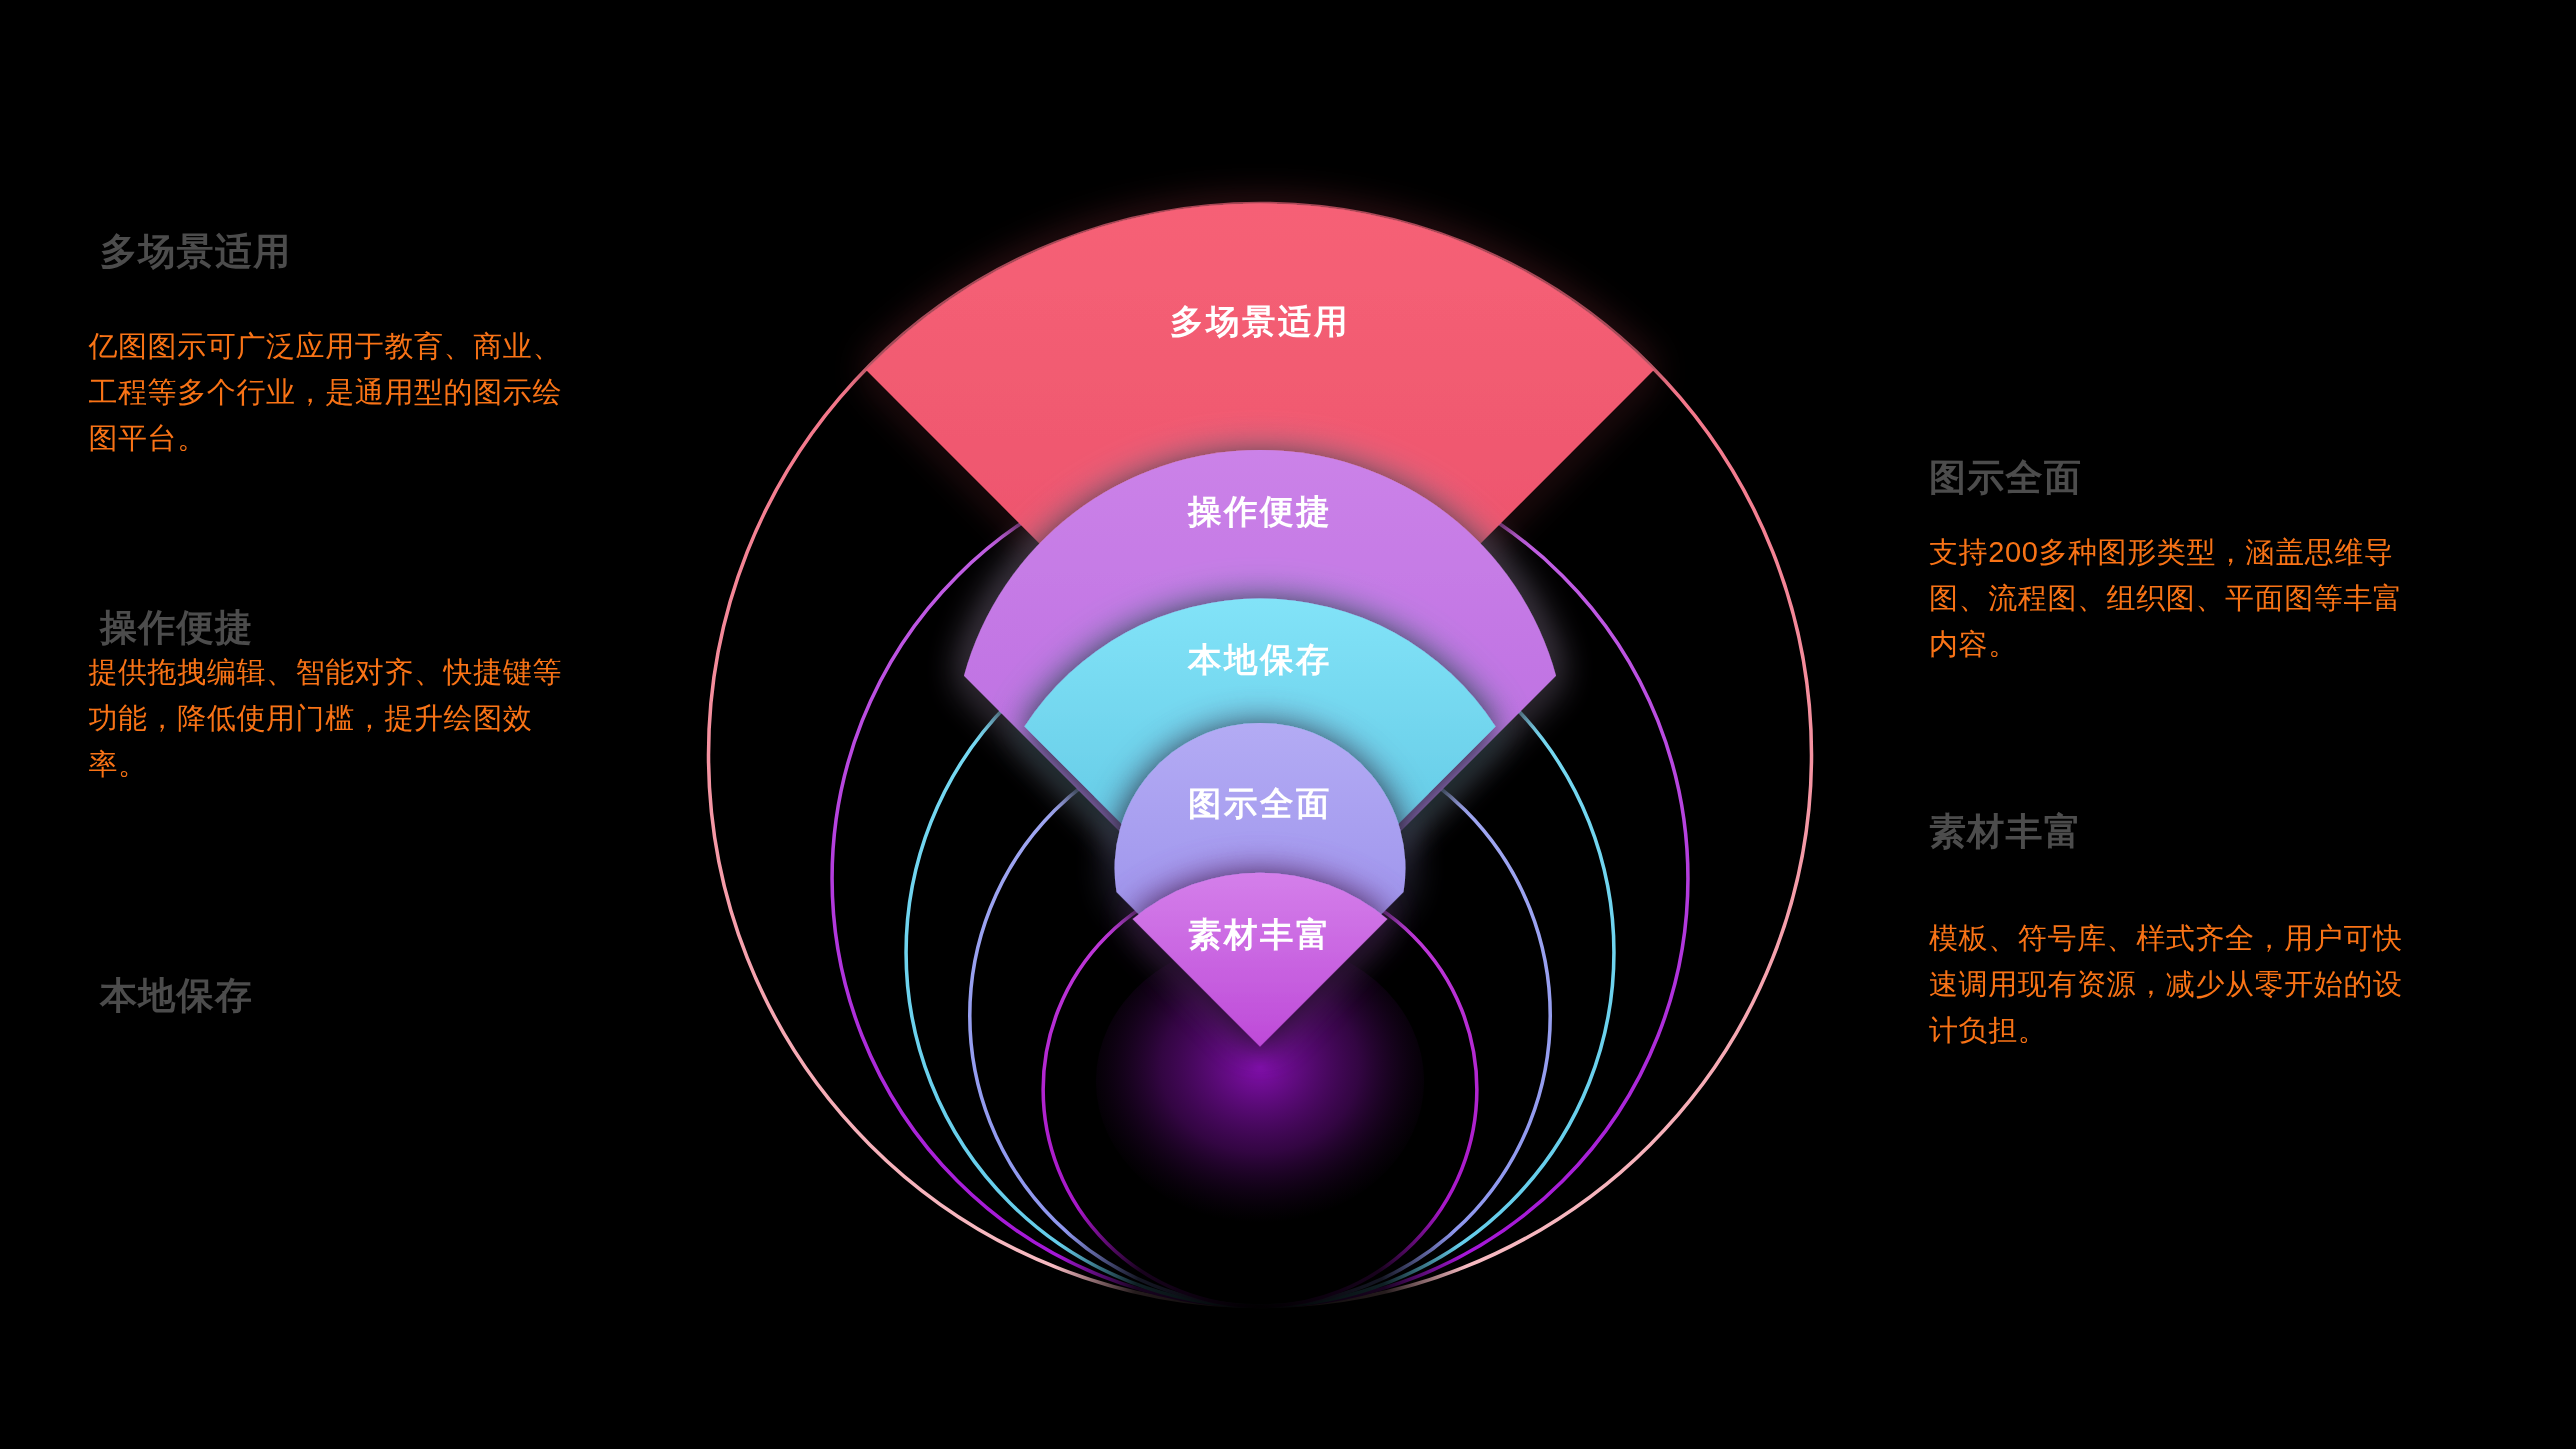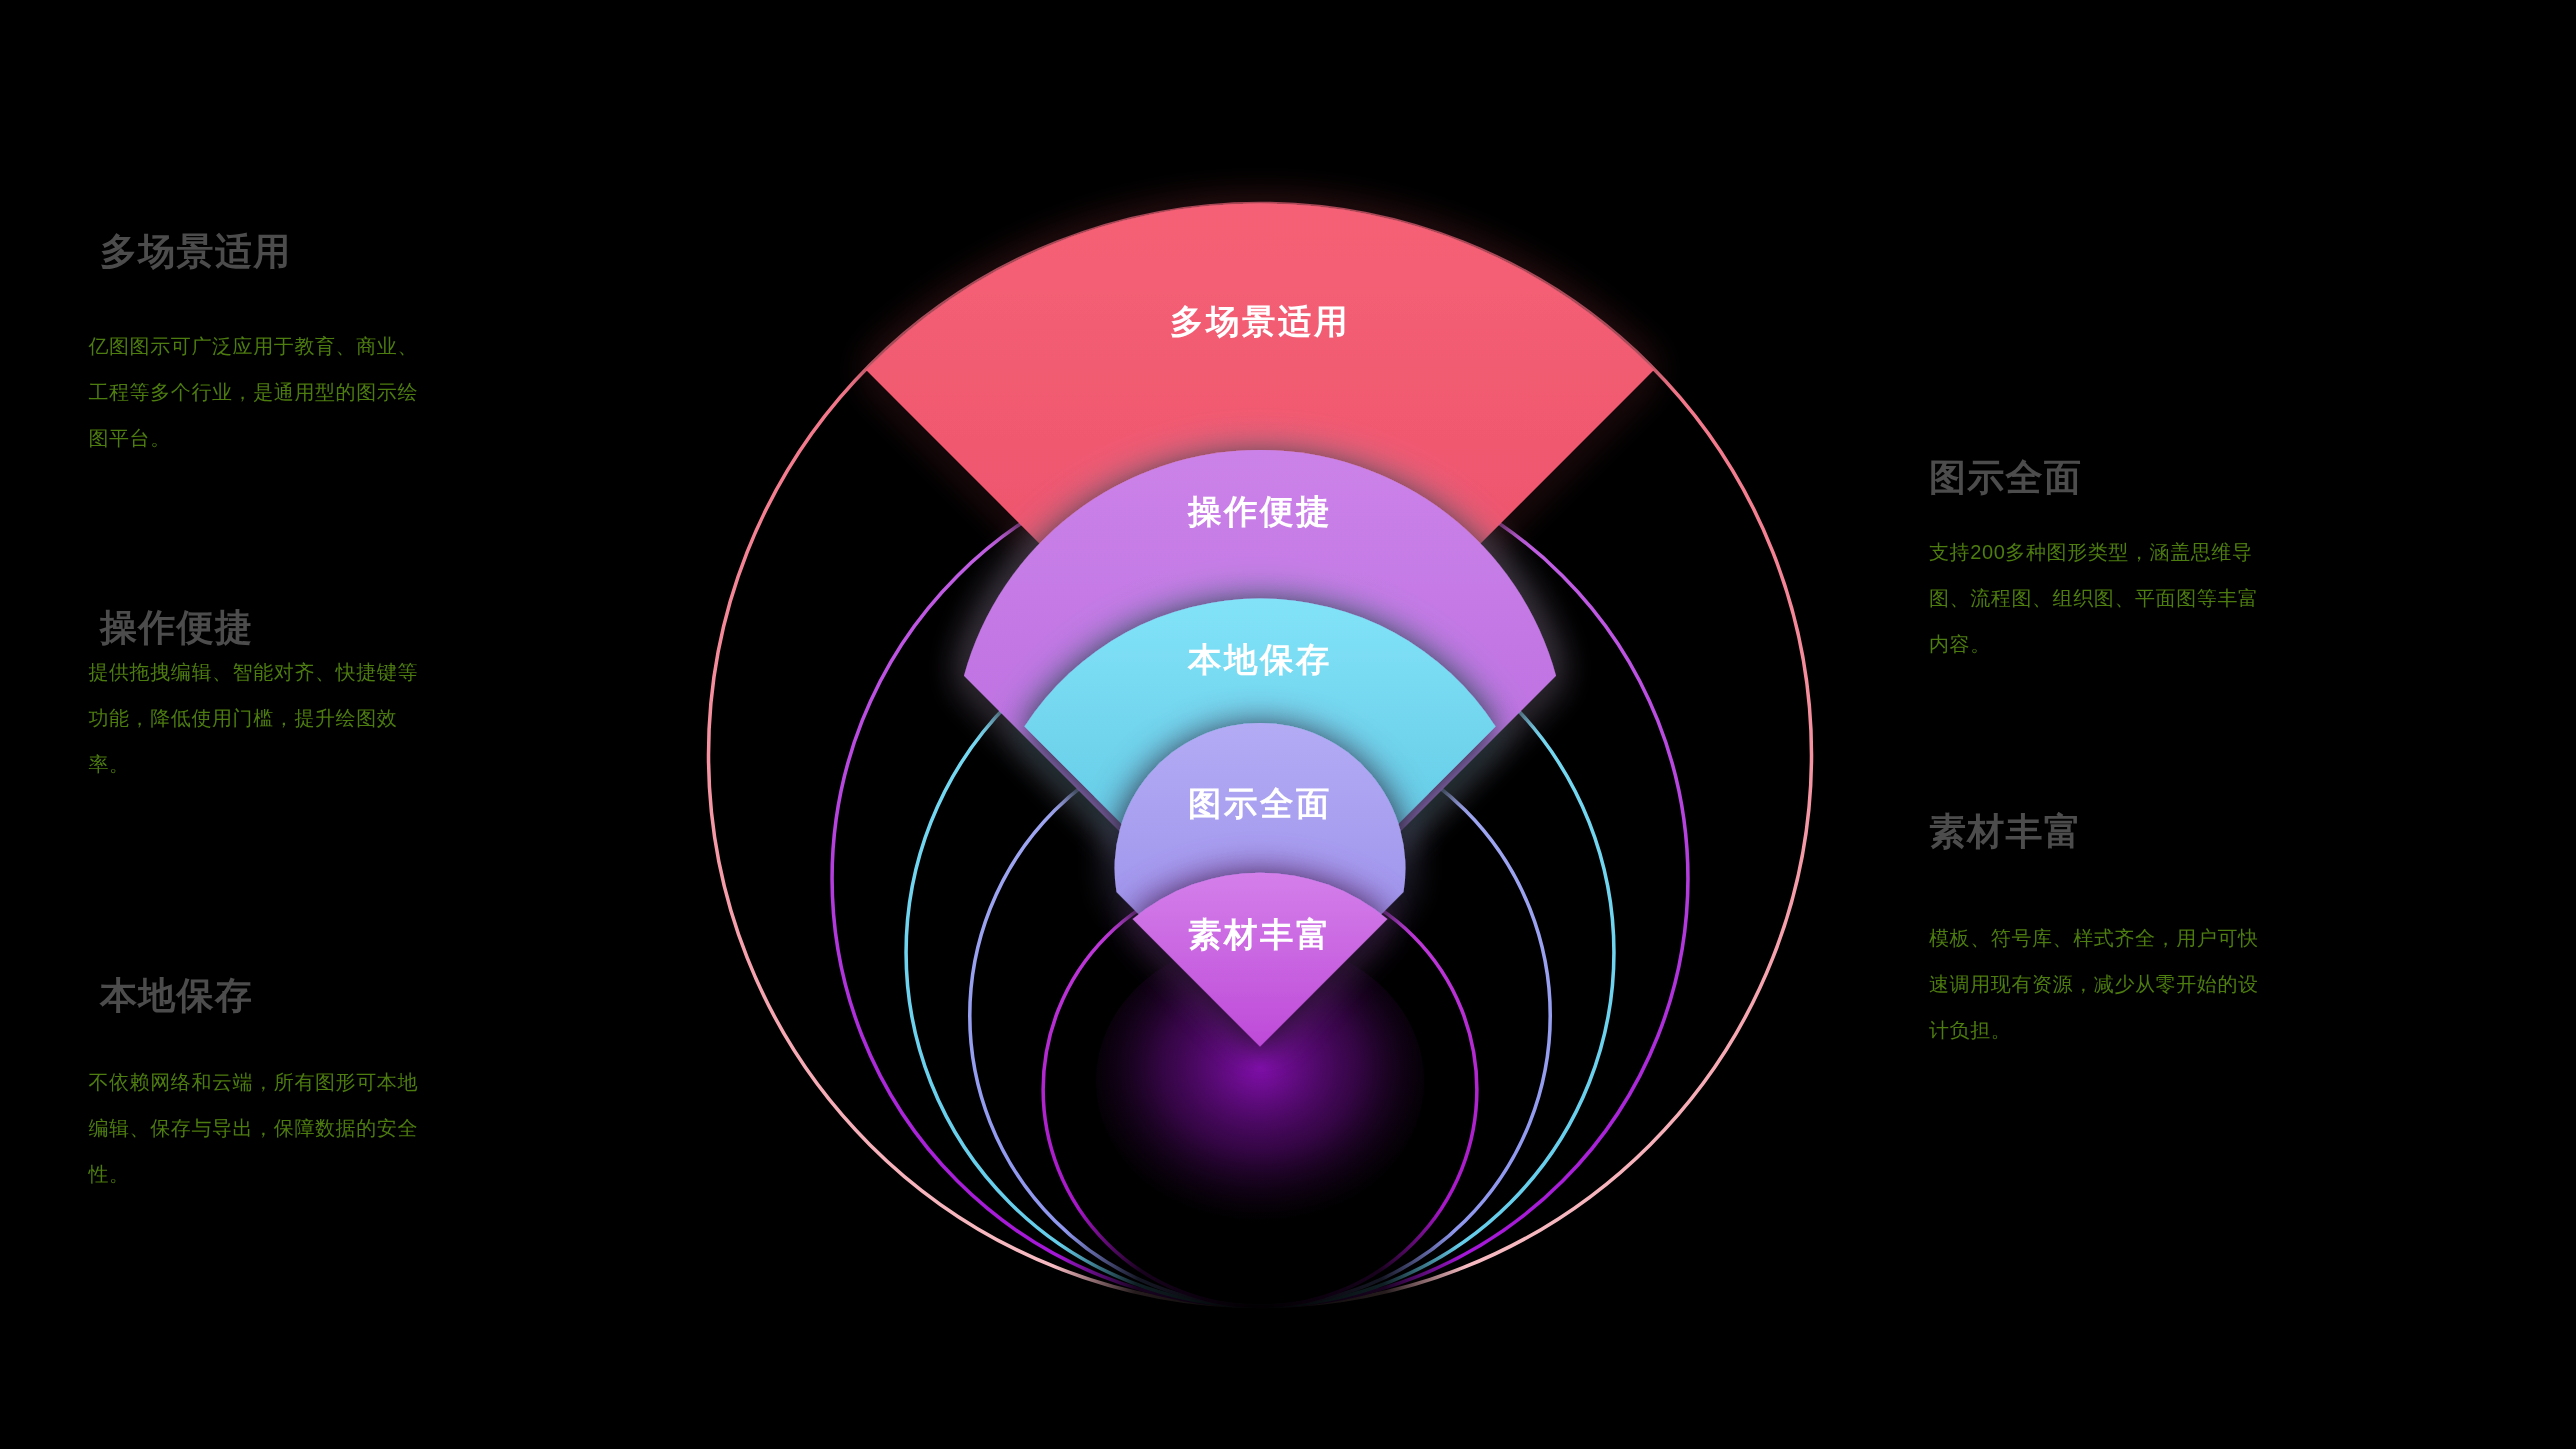--- a/index.html
+++ b/index.html
@@ -9,21 +9,21 @@
     overflow: hidden;
     font-family: "Liberation Sans", "DejaVu Sans", sans-serif;
   }
   .stage { position: absolute; inset: 0; width: 2576px; height: 1450px; }
   .side-section { position: absolute; }
   .side-title {
     font-size: 37px; font-weight: 900; color: #4c4c4c;
     letter-spacing: 1.3px; line-height: 1.1;
   }
   .side-body {
-    font-size: 20px; font-weight: 400; color: #4d7c0f;
+    font-size: 29px; font-weight: 400; color: #f97316;
     line-height: 46px; white-space: pre-line; letter-spacing: 0.6px;
   }
   svg { position: absolute; left: 0; top: 0; }
   .wedge-label {
     font-family: "Liberation Sans", "DejaVu Sans", sans-serif;
     font-size: 52px; font-weight: 900; fill: #ffffff;
     letter-spacing: 4px;
   }
 </style>
 </head>
@@ -143,23 +143,20 @@
 
   <div class="side-section" style="left:100px; top:608px; width:541px;">
     <div class="side-title">操作便捷</div>
     <div class="side-body" style="margin-left:-11.6px; ">提供拖拽编辑、智能对齐、快捷键等
 功能，降低使用门槛，提升绘图效
 率。</div>
   </div>
 
   <div class="side-section" style="left:100px; top:976px; width:541px;">
     <div class="side-title">本地保存</div>
-    <div class="side-body" style="margin-left:-11.6px; margin-top:42px;">不依赖网络和云端，所有图形可本地
-编辑、保存与导出，保障数据的安全
-性。</div>
   </div>
 
   <div class="side-section" style="left:1929px; top:458px; width:534px;">
     <div class="side-title">图示全面</div>
     <div class="side-body" style="margin-top:30px;">支持200多种图形类型，涵盖思维导
 图、流程图、组织图、平面图等丰富
 内容。</div>
   </div>
 
   <div class="side-section" style="left:1929px; top:812px; width:534px;">

